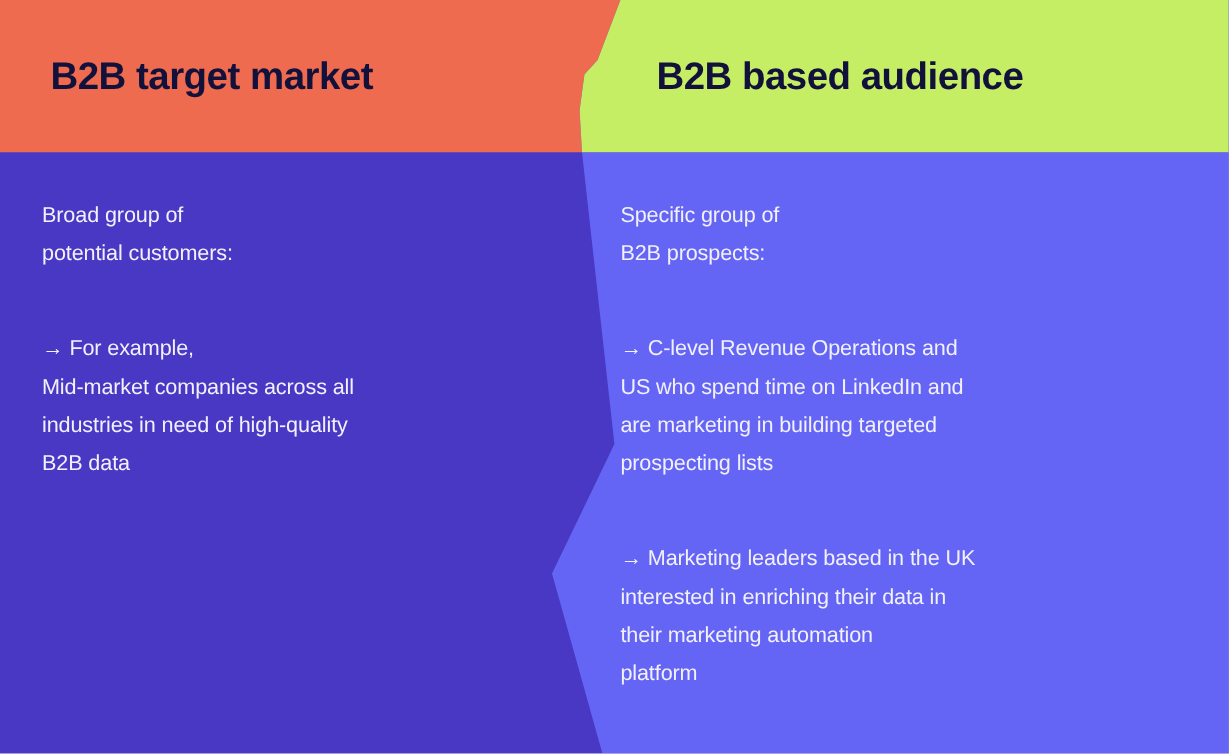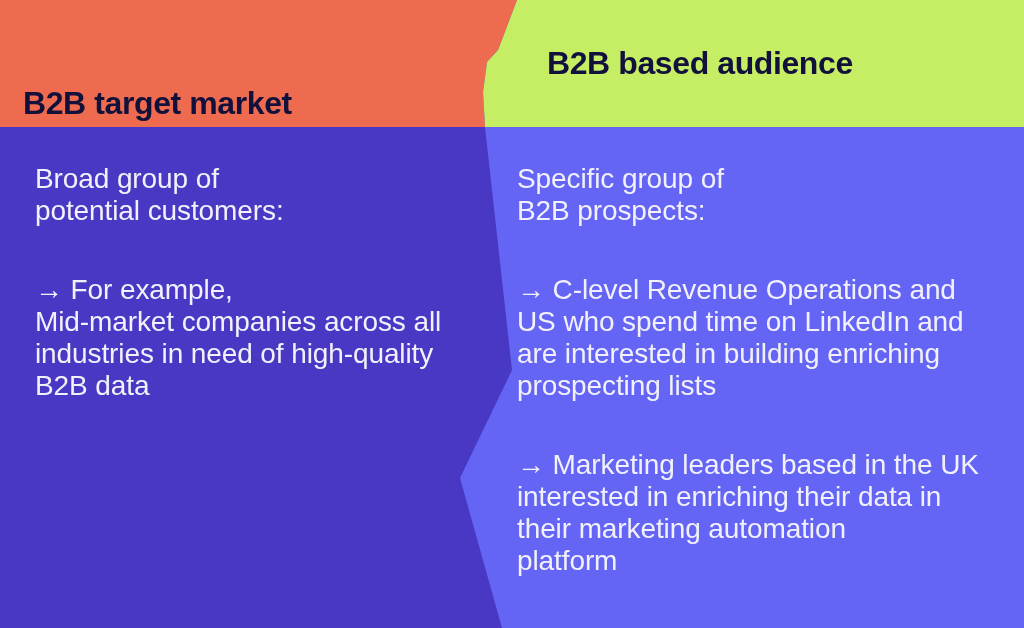--- a/index.html
+++ b/index.html
@@ -29,28 +29,28 @@
   
   .header-title {
     position: absolute;
     font-size: 32px;
     font-weight: 700;
     letter-spacing: -0.4px;
     color: #12113B;
     white-space: nowrap;
     line-height: 1;
   }
-  #title-left  { left: 23px;  top: 47px; margin-top: 40px; }
+  #title-left  { left: 42px;  top: 47px; }
   #title-right { left: 547px; top: 47px; }
 
   
   .col {
     position: absolute;
     color: #F2F1FB;
-    font-size: 28px;
+    font-size: 18px;
     line-height: 32px;
     font-weight: 400;
     letter-spacing: -0.1px;
   }
   #col-left  { left: 35px;  top: 163px; width: 430px; }
   #col-right { left: 517px; top: 163px; width: 462px; }
 
   .para { margin: 0; }
   .para + .para { margin-top: 47px; }
 
@@ -99,21 +99,21 @@
   <div class="col" id="col-right">
 
     <p class="para">
       <span class="line">Specific group of</span>
       <span class="line">B2B prospects:</span>
     </p>
 
     <p class="para">
       <span class="line"><span class="arrow">→ </span><span>C-level Revenue Operations and</span></span>
       <span class="line">US who spend time on LinkedIn and</span>
-      <span class="line">are interested in building enriching</span>
+      <span class="line">are marketing in building targeted</span>
       <span class="line">prospecting lists</span>
     </p>
 
     <p class="para">
       <span class="line"><span class="arrow">→ </span><span>Marketing leaders based in the UK</span></span>
       <span class="line">interested in enriching their data in</span>
       <span class="line">their marketing automation</span>
       <span class="line">platform</span>
     </p>
 

